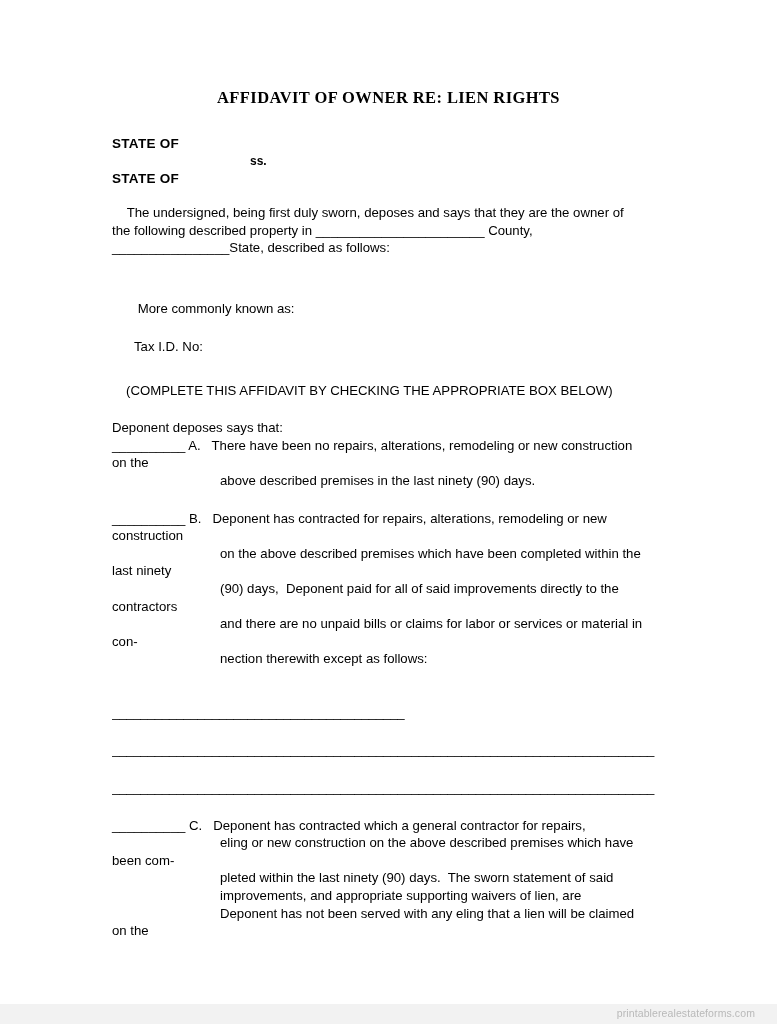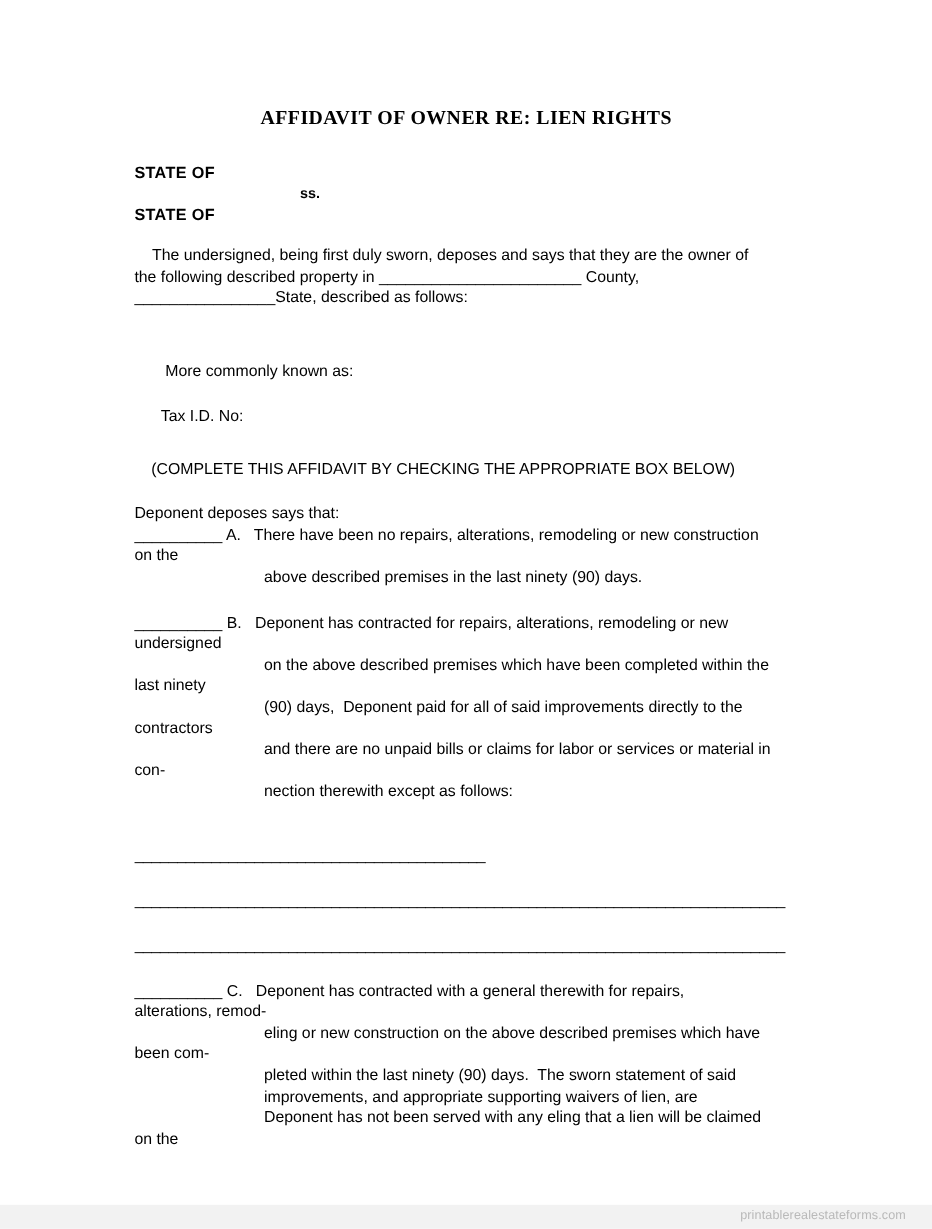--- a/index.html
+++ b/index.html
@@ -146,39 +146,38 @@
 
     <div class="ln">Deponent deposes says that:</div>
 
     <div class="ln">__________ A.   There have been no repairs, alterations, remodeling or new construction</div>
     <div class="ln">on the</div>
     <div class="ln ind-hang">above described premises in the last ninety (90) days.</div>
 
     <div class="ln gap-md"></div>
 
     <div class="ln">__________ B.   Deponent has contracted for repairs, alterations, remodeling or new</div>
-    <div class="ln">undersigned</div>
+    <div class="ln">construction</div>
     <div class="ln ind-hang">on the above described premises which have been completed within the</div>
     <div class="ln">last ninety</div>
     <div class="ln ind-hang">(90) days,  Deponent paid for all of said improvements directly to the</div>
     <div class="ln">contractors</div>
     <div class="ln ind-hang">and there are no unpaid bills or claims for labor or services or material in</div>
     <div class="ln">con-</div>
     <div class="ln ind-hang">nection therewith except as follows:</div>
 
     <div class="rule-row rule-short">_________________________________________</div>
     <div class="ln gap-md"></div>
     <div class="rule-row rule-long">____________________________________________________________________________</div>
     <div class="ln gap-md"></div>
     <div class="rule-row rule-long">____________________________________________________________________________</div>
 
     <div class="ln gap-md"></div>
 
-    <div class="ln">__________ C.   Deponent has contracted with a general therewith for repairs,</div>
-    <div class="ln">alterations, remod-</div>
+    <div class="ln">__________ C.   Deponent has contracted which a general contractor for repairs,</div>
     <div class="ln ind-hang">eling or new construction on the above described premises which have</div>
     <div class="ln">been com-</div>
     <div class="ln ind-hang">pleted within the last ninety (90) days.  The sworn statement of said</div>
     <div class="ln ind-hang">improvements, and appropriate supporting waivers of lien, are</div>
     <div class="ln ind-hang">Deponent has not been served with any eling that a lien will be claimed</div>
     <div class="ln">on the</div>
 
   </div>
 
   <div class="footer-band"></div>

